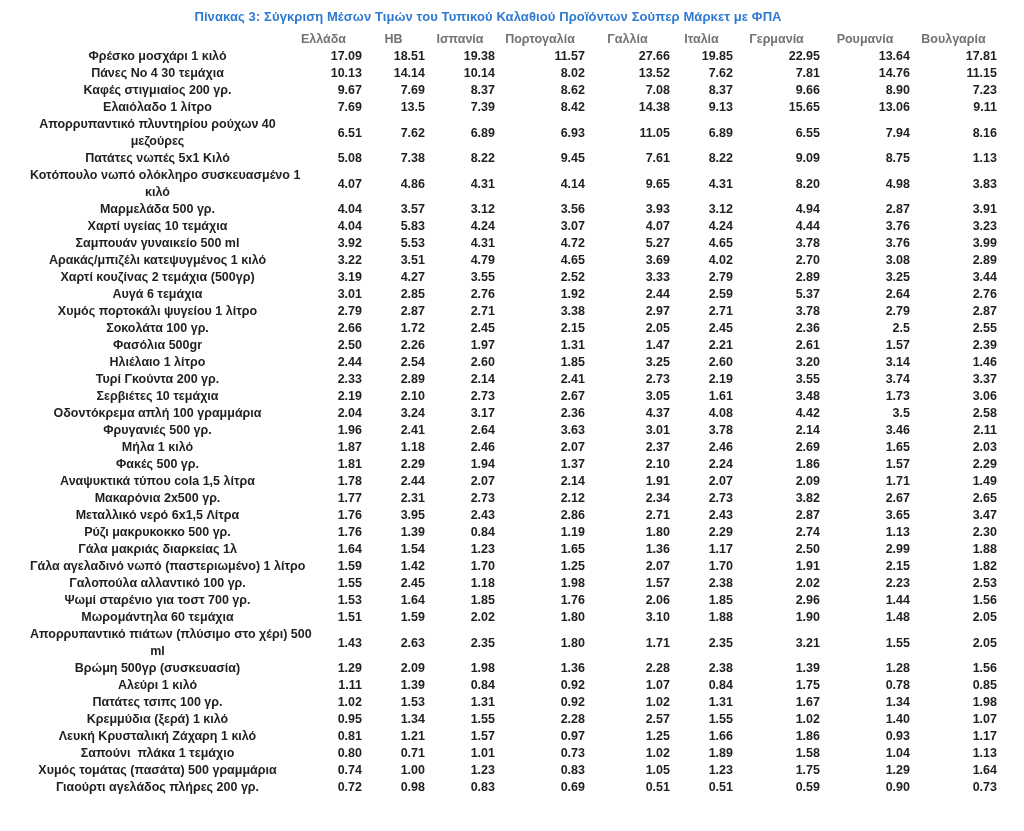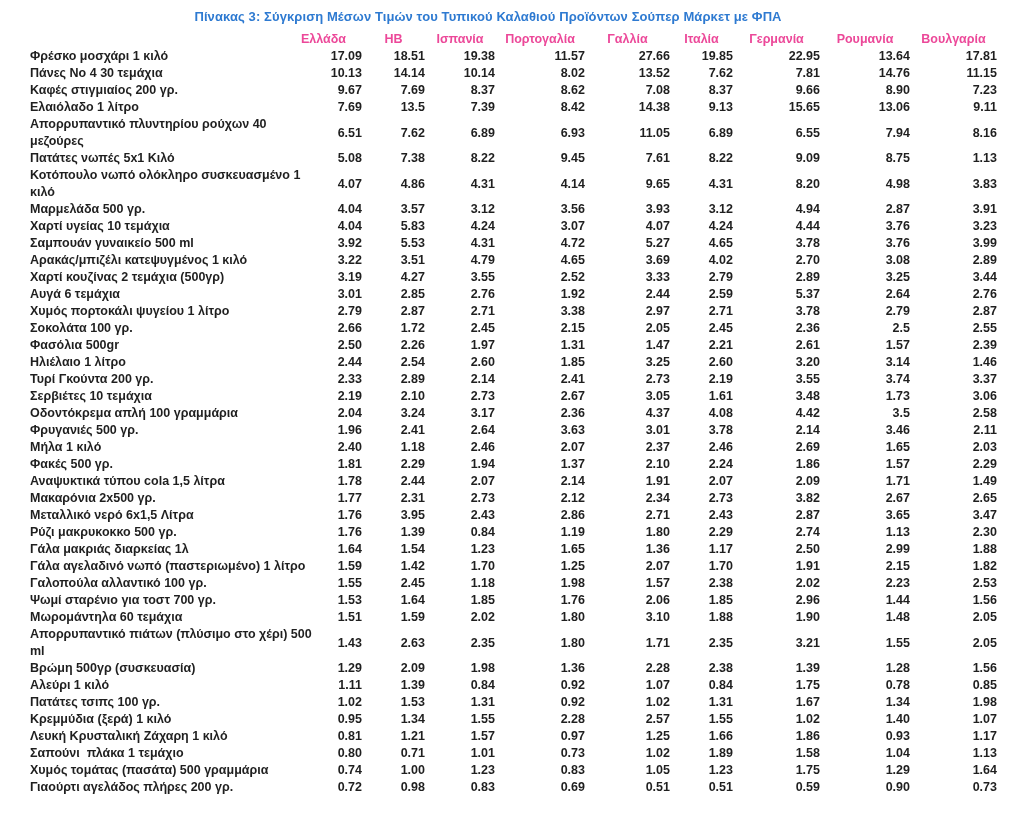--- a/index.html
+++ b/index.html
@@ -34,30 +34,30 @@
     font-weight: bold;
     color: #1f1f1f;
   }
   table.prices th {
     font-size: 12.5px;
     font-weight: bold;
     text-align: center;
     padding: 0;
     line-height: 17px;
     white-space: nowrap;
-    color: #ec4899;
+    color: #737373;
   }
   table.prices td {
     padding: 0;
     line-height: 17px;
     vertical-align: middle;
     overflow: visible;
   }
   table.prices td.product {
-    text-align: left;
+    text-align: center;
     white-space: pre;
   }
   table.prices td.num {
     text-align: right;
     white-space: nowrap;
   }
 </style>
 </head>
 <body>
 
@@ -343,21 +343,21 @@
           <td class="num">2.64</td>
           <td class="num">3.63</td>
           <td class="num">3.01</td>
           <td class="num">3.78</td>
           <td class="num">2.14</td>
           <td class="num">3.46</td>
           <td class="num">2.11</td>
         </tr>
         <tr>
           <td class="product">Μήλα 1 κιλό</td>
-          <td class="num">2.40</td>
+          <td class="num">1.87</td>
           <td class="num">1.18</td>
           <td class="num">2.46</td>
           <td class="num">2.07</td>
           <td class="num">2.37</td>
           <td class="num">2.46</td>
           <td class="num">2.69</td>
           <td class="num">1.65</td>
           <td class="num">2.03</td>
         </tr>
         <tr>

